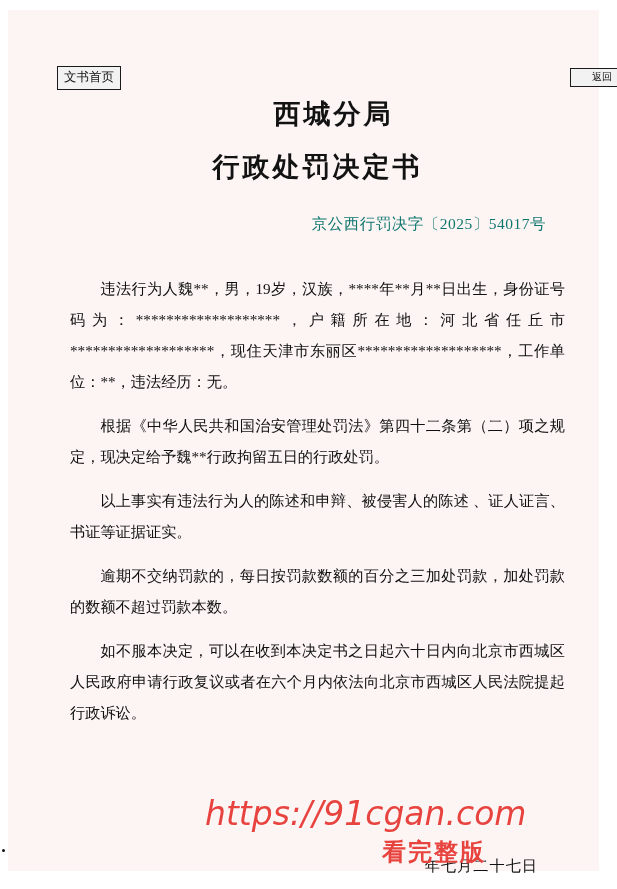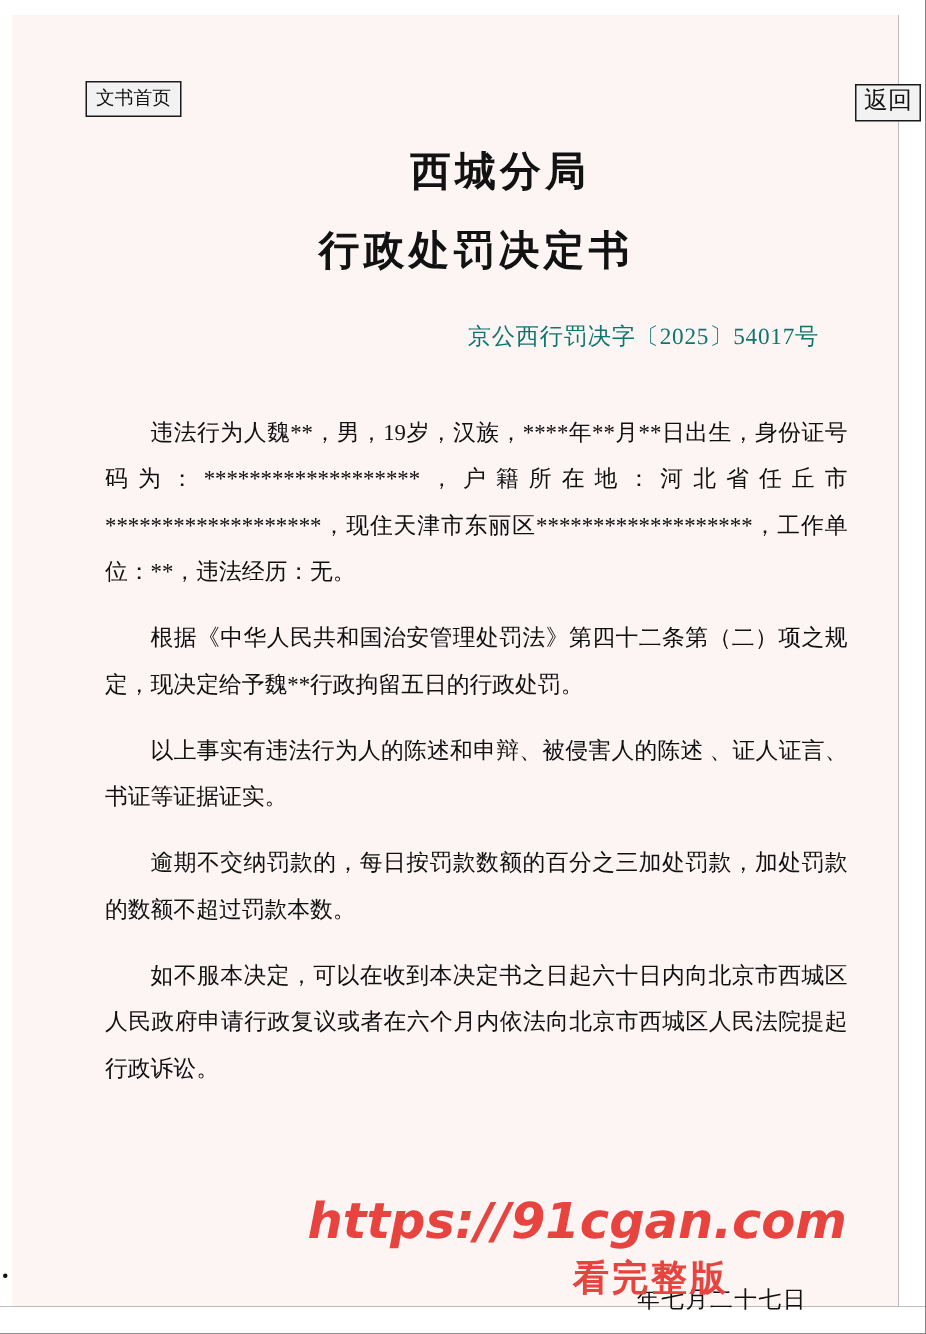--- a/index.html
+++ b/index.html
@@ -84,23 +84,24 @@
     position: absolute;
     background: #f2f2f2;
     border: 1px solid #1a1a1a;
     font-family: "Liberation Sans", sans-serif;
     font-size: 12.5px;
     color: #111111;
     line-height: 1;
     padding: 4px 6px 5px 6px;
     white-space: nowrap;
     cursor: pointer;
+    margin-top: 12px;
   }
   #btn-home { left: 35px; top: 36px; }
-  #btn-back { left: 548px; top: 38px; padding: 3px 5px 4px 5px; font-size: 16px; }
+  #btn-back { left: 548px; top: 38px; padding: 3px 5px 4px 21px; font-size: 10px; }
 
   .title-main {
     position: absolute;
     left: 16px;
     top: 78px;
     width: 591px;
     text-align: center;
     font-family: "DejaVu Serif", serif;
     font-weight: bold;
     font-size: 27px;
@@ -143,21 +144,21 @@
   .body-text p {
     margin: 0 10px 13px 0;
     text-indent: 2em;
   }
 
   .watermark-url {
     position: absolute;
     left: 183px;
     top: 776px;
     font-family: "DejaVu Sans", sans-serif;
-    font-weight: bold;
+    font-weight: normal;
     font-style: italic;
     font-size: 33px;
     color: #e8443f;
     letter-spacing: 0px;
     text-shadow: 1px 1px 0 rgba(255,255,255,0.55);
     white-space: nowrap;
   }
   .watermark-cn {
     position: absolute;
     left: 360px;

